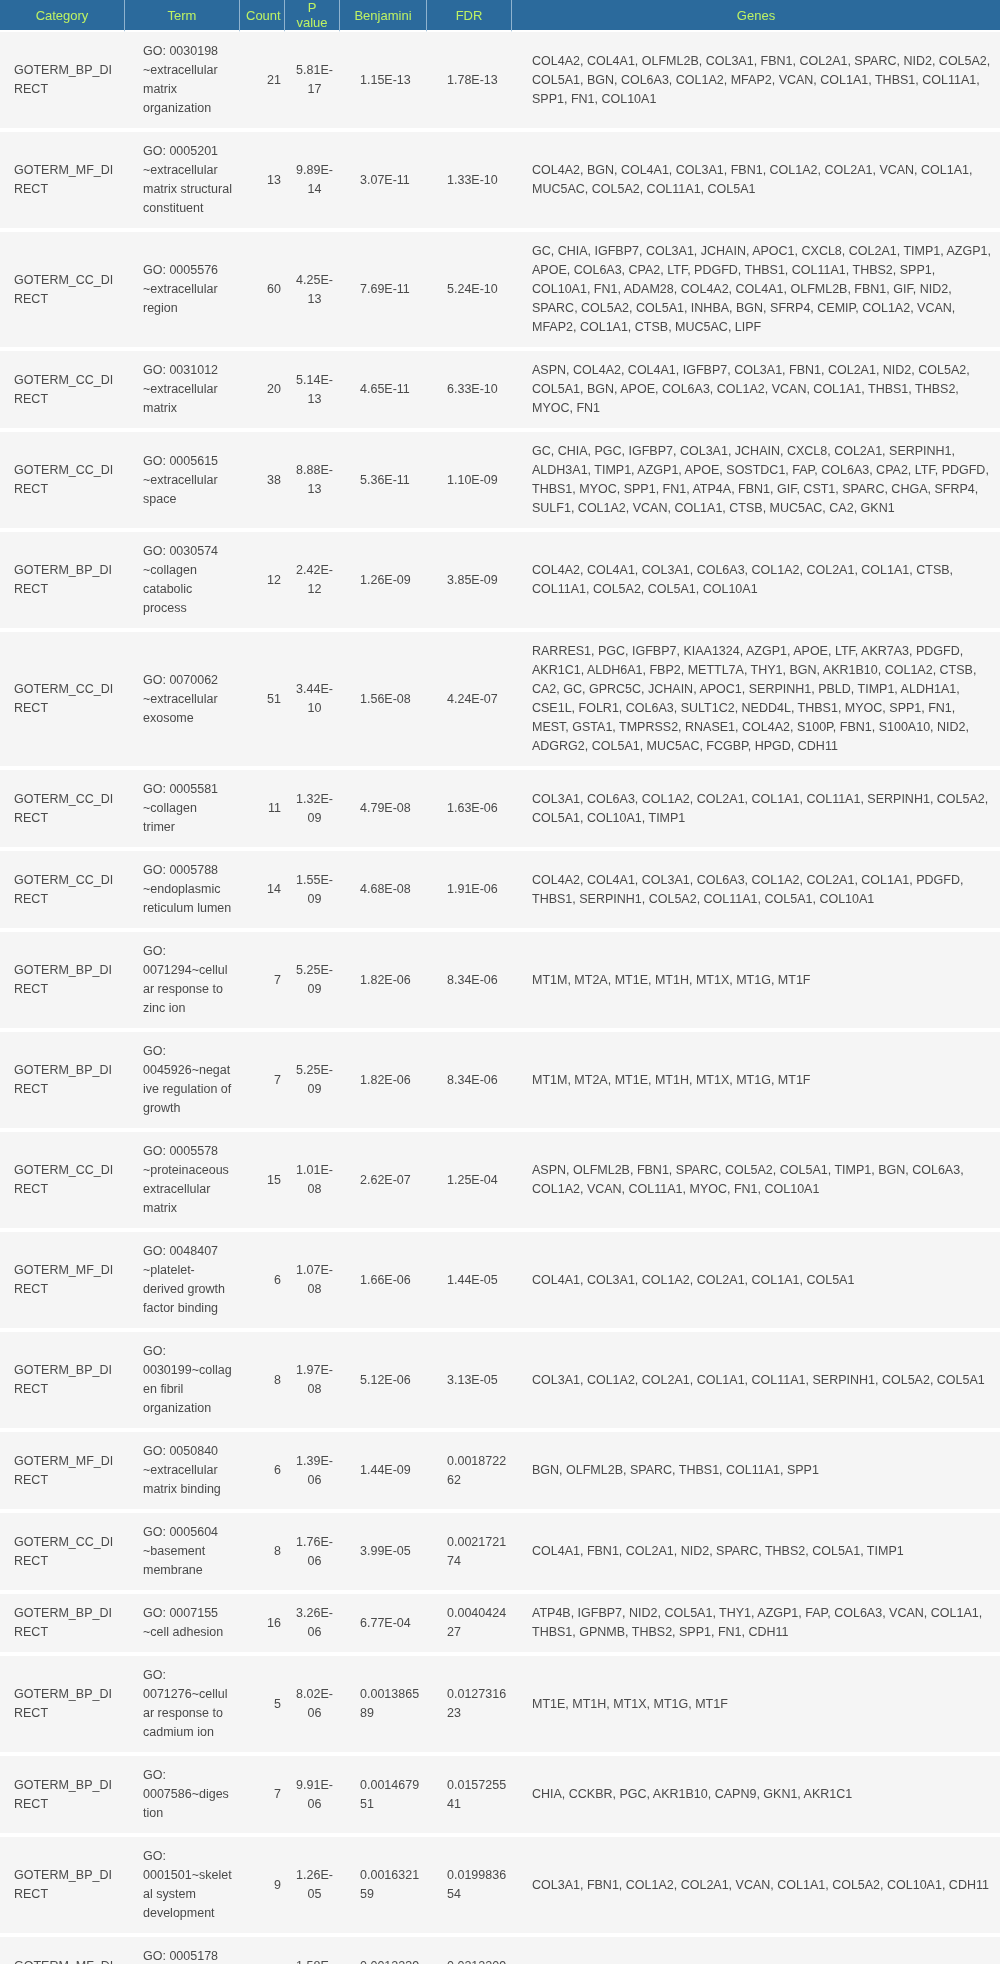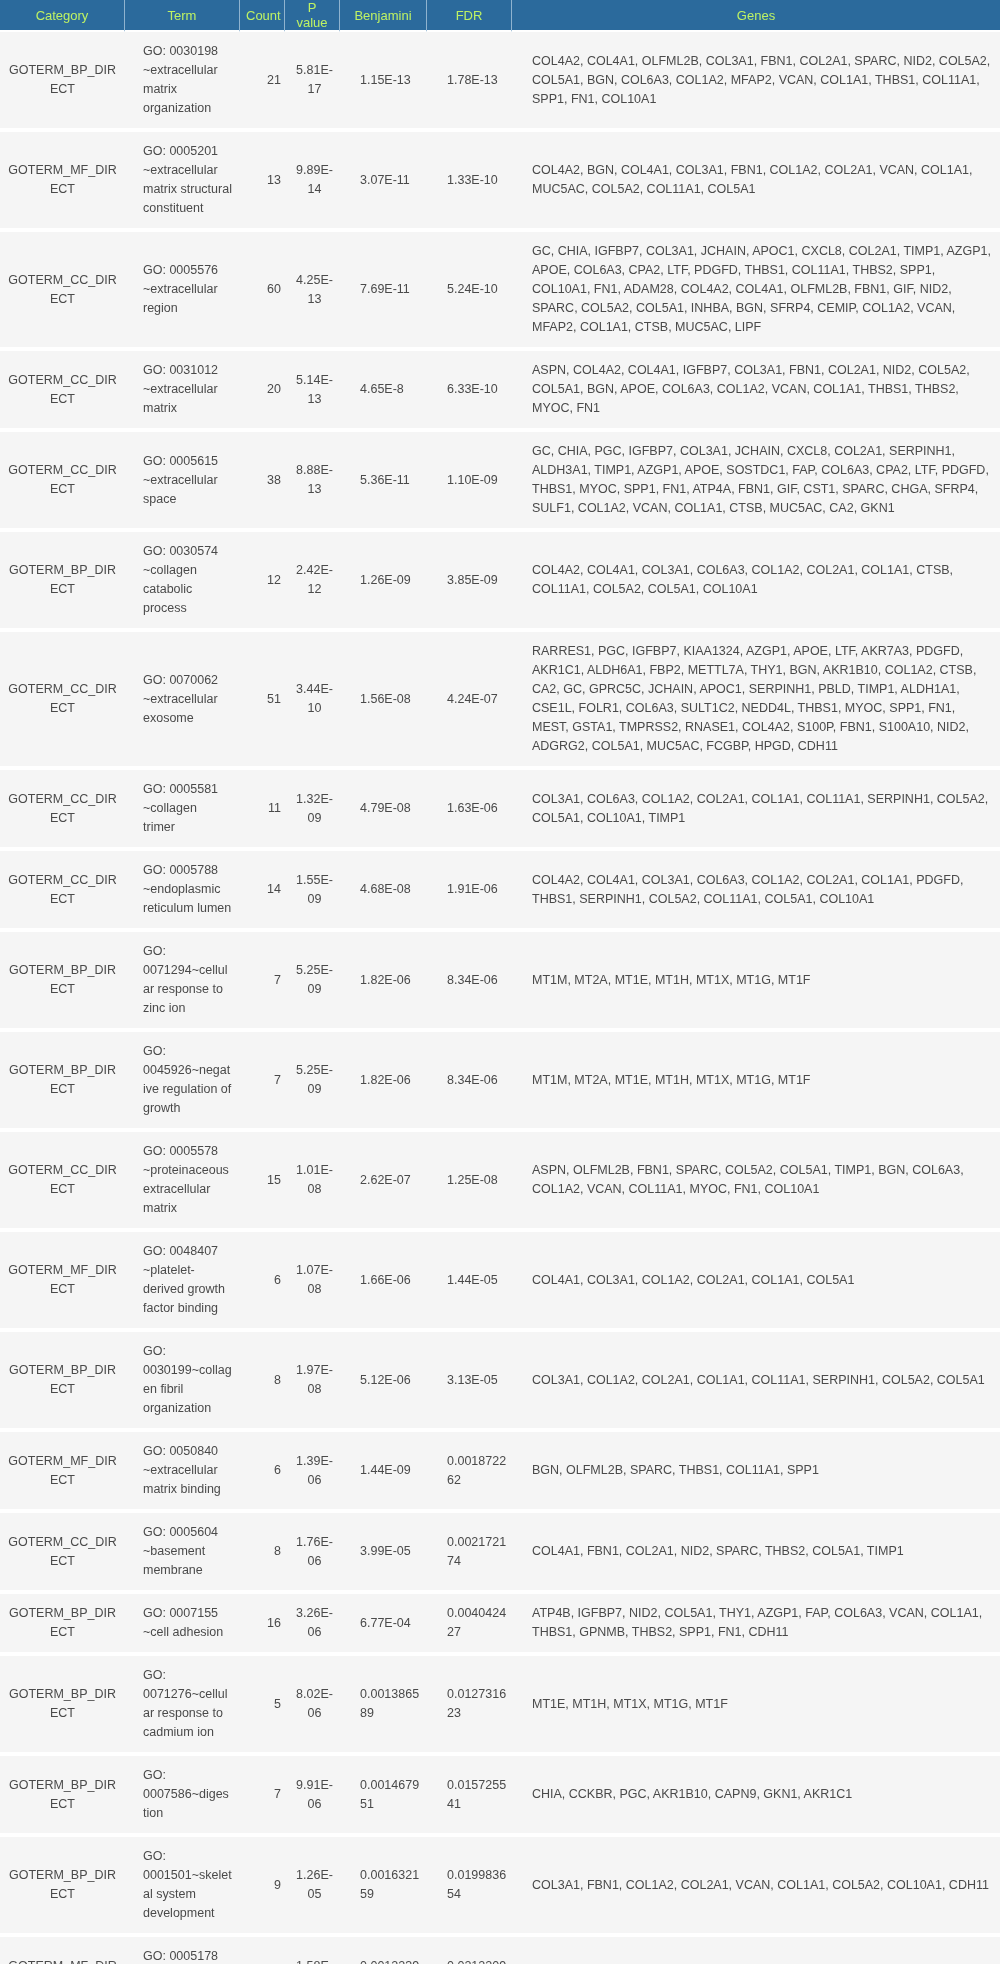--- a/index.html
+++ b/index.html
@@ -8,21 +8,21 @@
   thead th {
     background: #2b6a9c; color: #bef264; font-weight: normal; font-size: 13px;
     height: 30px; padding: 0 6px; text-align: center; border-right: 1px solid #8fb3cf;
     border-bottom: 2px solid #ffffff;
   }
   thead th:last-child { border-right: none; }
   tbody td {
     background: #f5f5f5; font-size: 12.5px; line-height: 19px; vertical-align: middle;
     padding: 10px 10px; border-bottom: 4px solid #ffffff; word-wrap: break-word;
   }
-  td.cat { text-align: center; padding-left: 6px; padding-right: 6px; }
+  td.cat { padding-left: 14px; padding-right: 6px; }
   td.term { padding-left: 18px; padding-right: 8px; }
   td.count { text-align: right; padding: 10px 4px; }
   td.pval { padding-left: 8px; padding-right: 4px; text-align: center; }
   td.benj { padding-left: 20px; padding-right: 4px; }
   td.fdr { padding-left: 20px; padding-right: 4px; }
   td.genes { padding-left: 20px; padding-right: 8px; }
 </style>
 </head>
 <body>
 
@@ -73,21 +73,21 @@
         <td class="pval">4.25E-13</td>
         <td class="benj">7.69E-11</td>
         <td class="fdr">5.24E-10</td>
         <td class="genes">GC, CHIA, IGFBP7, COL3A1, JCHAIN, APOC1, CXCL8, COL2A1, TIMP1, AZGP1, APOE, COL6A3, CPA2, LTF, PDGFD, THBS1, COL11A1, THBS2, SPP1, COL10A1, FN1, ADAM28, COL4A2, COL4A1, OLFML2B, FBN1, GIF, NID2, SPARC, COL5A2, COL5A1, INHBA, BGN, SFRP4, CEMIP, COL1A2, VCAN, MFAP2, COL1A1, CTSB, MUC5AC, LIPF</td>
       </tr>
       <tr>
         <td class="cat">GOTERM_CC_DIRECT</td>
         <td class="term">GO: 0031012 ~extracellular matrix</td>
         <td class="count">20</td>
         <td class="pval">5.14E-13</td>
-        <td class="benj">4.65E-8</td>
+        <td class="benj">4.65E-11</td>
         <td class="fdr">6.33E-10</td>
         <td class="genes">ASPN, COL4A2, COL4A1, IGFBP7, COL3A1, FBN1, COL2A1, NID2, COL5A2, COL5A1, BGN, APOE, COL6A3, COL1A2, VCAN, COL1A1, THBS1, THBS2, MYOC, FN1</td>
       </tr>
       <tr>
         <td class="cat">GOTERM_CC_DIRECT</td>
         <td class="term">GO: 0005615 ~extracellular space</td>
         <td class="count">38</td>
         <td class="pval">8.88E-13</td>
         <td class="benj">5.36E-11</td>
         <td class="fdr">1.10E-09</td>
@@ -146,21 +146,21 @@
         <td class="benj">1.82E-06</td>
         <td class="fdr">8.34E-06</td>
         <td class="genes">MT1M, MT2A, MT1E, MT1H, MT1X, MT1G, MT1F</td>
       </tr>
       <tr>
         <td class="cat">GOTERM_CC_DIRECT</td>
         <td class="term">GO: 0005578 ~proteinaceous extracellular matrix</td>
         <td class="count">15</td>
         <td class="pval">1.01E-08</td>
         <td class="benj">2.62E-07</td>
-        <td class="fdr">1.25E-08</td>
+        <td class="fdr">1.25E-04</td>
         <td class="genes">ASPN, OLFML2B, FBN1, SPARC, COL5A2, COL5A1, TIMP1, BGN, COL6A3, COL1A2, VCAN, COL11A1, MYOC, FN1, COL10A1</td>
       </tr>
       <tr>
         <td class="cat">GOTERM_MF_DIRECT</td>
         <td class="term">GO: 0048407 ~platelet-derived growth factor binding</td>
         <td class="count">6</td>
         <td class="pval">1.07E-08</td>
         <td class="benj">1.66E-06</td>
         <td class="fdr">1.44E-05</td>
         <td class="genes">COL4A1, COL3A1, COL1A2, COL2A1, COL1A1, COL5A1</td>

